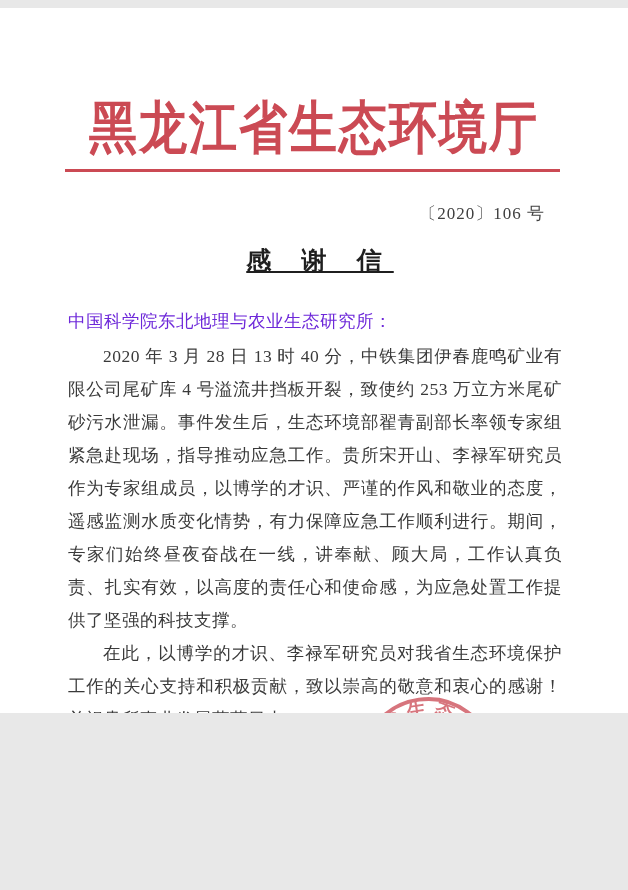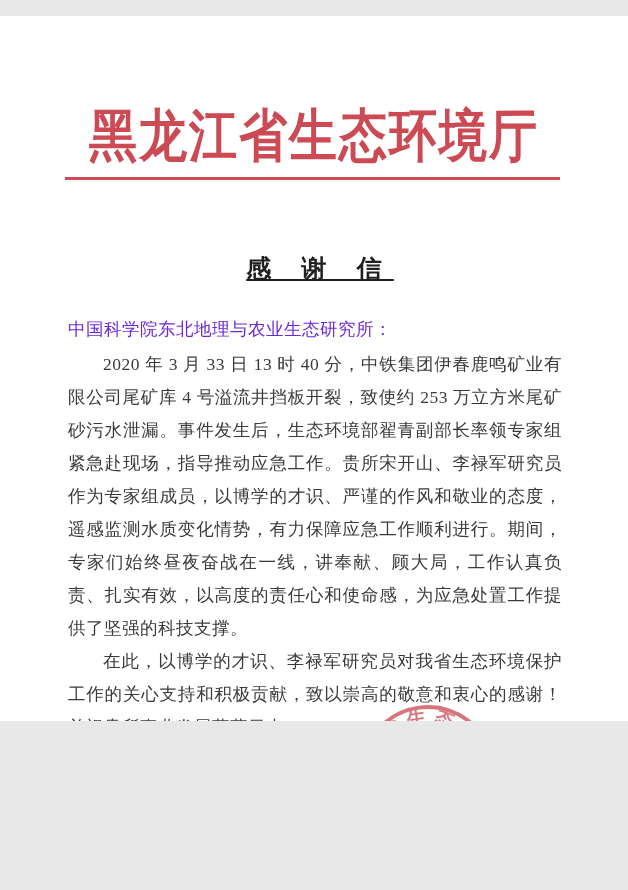--- a/index.html
+++ b/index.html
@@ -4,21 +4,21 @@
 <style>
   :root{
     --header-red:#cb4a54;
     --seal-red:#d2626c;
     --body-text:#3a3a3a;
   }
   html,body{margin:0;padding:0;background:#e8e8e8;}
   .page{
     position:relative;
     width:628px;height:705px;
-    margin:16px auto;
+    margin:8px auto;
     background:#ffffff;
     overflow:hidden;
     font-family:"Liberation Serif","DejaVu Serif",serif;
   }
   .letterhead{
     position:absolute;top:82px;left:0;width:100%;
     text-align:center;
     font-size:48px;font-weight:bold;
     letter-spacing:2px;
     color:var(--header-red);
@@ -75,27 +75,28 @@
 </style>
 </head>
 <body>
 
 <div class="page">
 
   <div class="letterhead">黑龙江省生态环境厅</div>
 
   <div class="red-rule top"></div>
 
+  <div class="doc-number">〔2020〕106 号</div>
 
   <h1 class="letter-title">感 谢 信</h1>
 
   <div class="salutation">中国科学院东北地理与农业生态研究所：</div>
 
   <div class="body-text">
-    <p>2020 年 3 月 33 日 13 时 40 分，中铁集团伊春鹿鸣矿业有限公司尾矿库 4 号溢流井挡板开裂，致使约 253 万立方米尾矿砂污水泄漏。事件发生后，生态环境部翟青副部长率领专家组紧急赴现场，指导推动应急工作。贵所宋开山、李禄军研究员作为专家组成员，以博学的才识、严谨的作风和敬业的态度，遥感监测水质变化情势，有力保障应急工作顺利进行。期间，专家们始终昼夜奋战在一线，讲奉献、顾大局，工作认真负责、扎实有效，以高度的责任心和使命感，为应急处置工作提供了坚强的科技支撑。</p>
+    <p>2020 年 3 月 28 日 13 时 40 分，中铁集团伊春鹿鸣矿业有限公司尾矿库 4 号溢流井挡板开裂，致使约 253 万立方米尾矿砂污水泄漏。事件发生后，生态环境部翟青副部长率领专家组紧急赴现场，指导推动应急工作。贵所宋开山、李禄军研究员作为专家组成员，以博学的才识、严谨的作风和敬业的态度，遥感监测水质变化情势，有力保障应急工作顺利进行。期间，专家们始终昼夜奋战在一线，讲奉献、顾大局，工作认真负责、扎实有效，以高度的责任心和使命感，为应急处置工作提供了坚强的科技支撑。</p>
     <p>在此，以博学的才识、李禄军研究员对我省生态环境保护工作的关心支持和积极贡献，致以崇高的敬意和衷心的感谢！并祝贵所事业发展蒸蒸日上！</p>
   </div>
 
   <div class="sig-block">
     <div class="sig-name">黑龙江省生态环境厅</div>
     <div class="sig-date">2020 年 4 月 16 日</div>
   </div>
 
   <svg class="seal" viewBox="0 0 170 170" aria-hidden="true">
     <circle class="ring" cx="85" cy="85" r="66"></circle>

